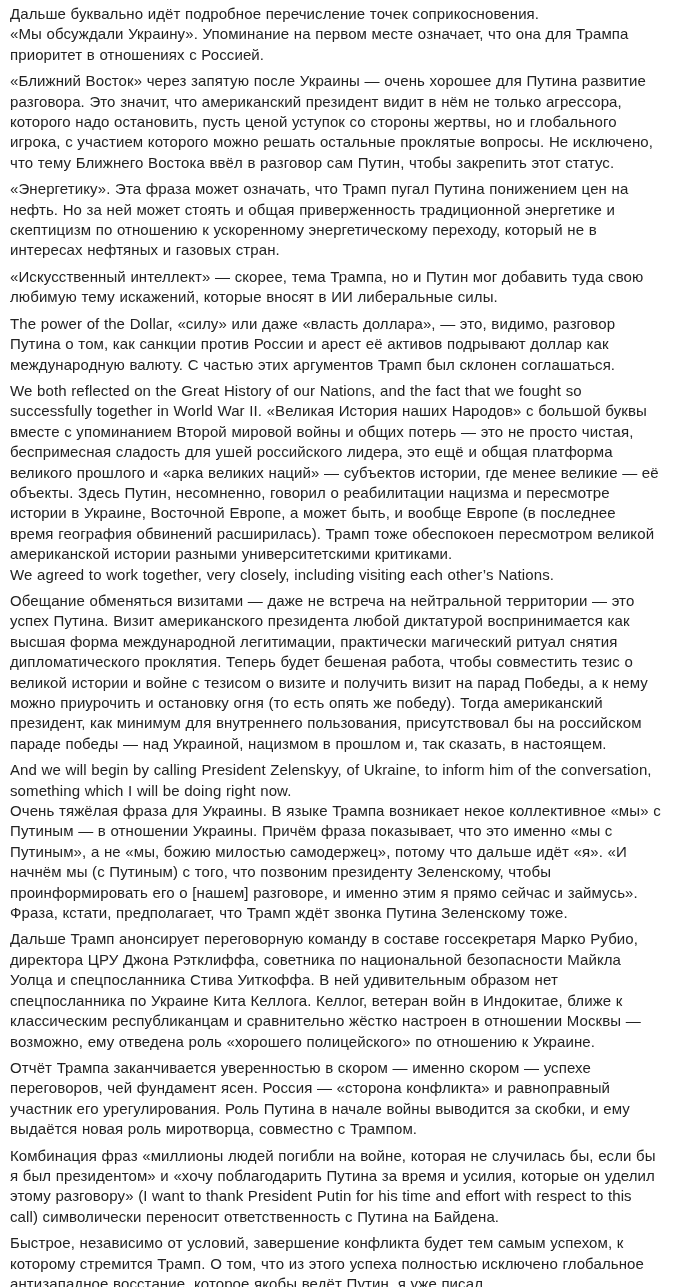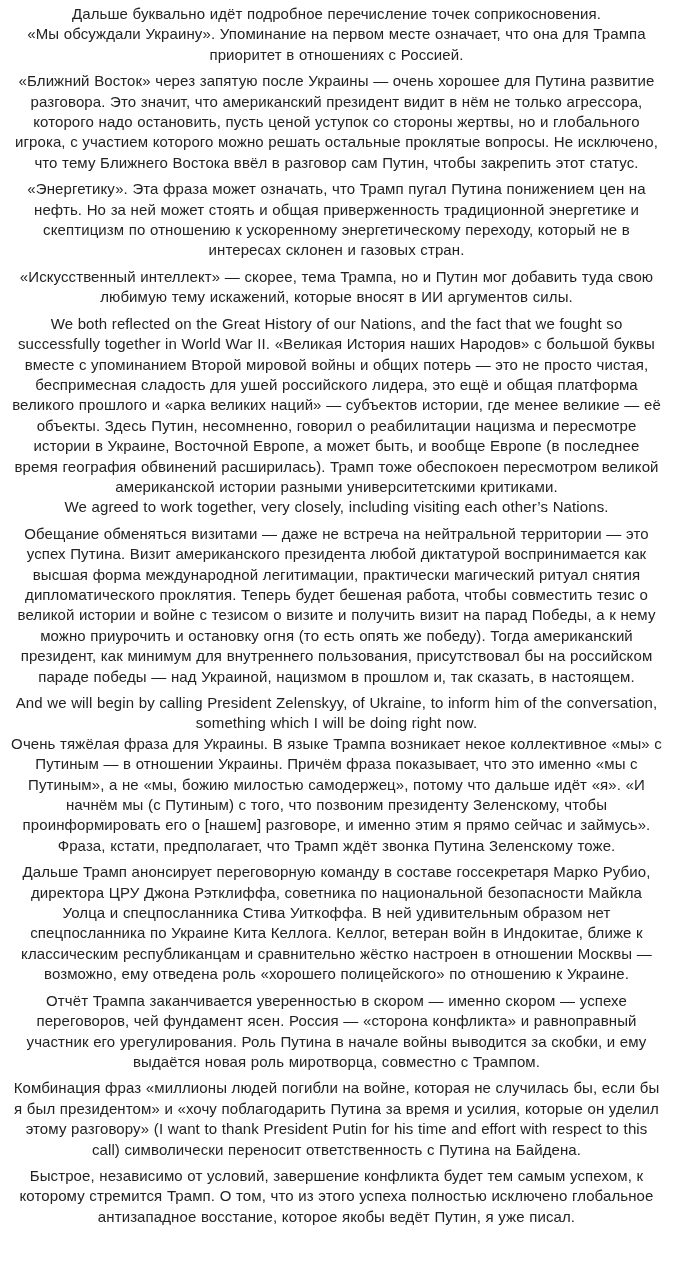--- a/index.html
+++ b/index.html
@@ -16,37 +16,38 @@
     line-height: 20.4px;
     color: #222222;
     -webkit-font-smoothing: antialiased;
   }
   .article {
     padding: 4px 16px 6px 10px;
   }
   .para {
     margin: 0 0 6px 0;
     padding: 0;
-    text-align: center;
+    text-align: left;
     letter-spacing: 0.1px;
     word-spacing: 0.3px;
   }
   .para:last-child {
     margin-bottom: 0;
   }
 </style>
 </head>
 <body style="background: rgb(255, 255, 255); color: rgb(34, 34, 34);">
 
 <main class="article">
 
 <p class="para">Дальше буквально идёт подробное перечисление точек соприкосновения.<br>«Мы обсуждали Украину». Упоминание на первом месте означает, что она для Трампа приоритет в отношениях с Россией.</p>
     <p class="para">«Ближний Восток» через запятую после Украины — очень хорошее для Путина развитие разговора. Это значит, что американский президент видит в нём не только агрессора, которого надо остановить, пусть ценой уступок со стороны жертвы, но и глобального игрока, с участием которого можно решать остальные проклятые вопросы. Не исключено, что тему Ближнего Востока ввёл в разговор сам Путин, чтобы закрепить этот статус.</p>
-    <p class="para">«Энергетику». Эта фраза может означать, что Трамп пугал Путина понижением цен на нефть. Но за ней может стоять и общая приверженность традиционной энергетике и скептицизм по отношению к ускоренному энергетическому переходу, который не в интересах склонен и газовых стран.</p>
-    <p class="para">«Искусственный интеллект» — скорее, тема Трампа, но и Путин мог добавить туда свою любимую тему искажений, которые вносят в ИИ аргументов силы.</p>
+    <p class="para">«Энергетику». Эта фраза может означать, что Трамп пугал Путина понижением цен на нефть. Но за ней может стоять и общая приверженность традиционной энергетике и скептицизм по отношению к ускоренному энергетическому переходу, который не в интересах нефтяных и газовых стран.</p>
+    <p class="para">«Искусственный интеллект» — скорее, тема Трампа, но и Путин мог добавить туда свою любимую тему искажений, которые вносят в ИИ либеральные силы.</p>
+    <p class="para">The power of the Dollar, «силу» или даже «власть доллара», — это, видимо, разговор Путина о том, как санкции против России и арест её активов подрывают доллар как международную валюту. С частью этих аргументов Трамп был склонен соглашаться.</p>
     <p class="para">We both reflected on the Great History of our Nations, and the fact that we fought so successfully together in World War II. «Великая История наших Народов» с большой буквы вместе с упоминанием Второй мировой войны и общих потерь — это не просто чистая, беспримесная сладость для ушей российского лидера, это ещё и общая платформа великого прошлого и «арка великих наций» — субъектов истории, где менее великие — её объекты. Здесь Путин, несомненно, говорил о реабилитации нацизма и пересмотре истории в Украине, Восточной Европе, а может быть, и вообще Европе (в последнее время география обвинений расширилась). Трамп тоже обеспокоен пересмотром великой американской истории разными университетскими критиками.<br>We agreed to work together, very closely, including visiting each other’s Nations.</p>
     <p class="para">Обещание обменяться визитами — даже не встреча на нейтральной территории — это успех Путина. Визит американского президента любой диктатурой воспринимается как высшая форма международной легитимации, практически магический ритуал снятия дипломатического проклятия. Теперь будет бешеная работа, чтобы совместить тезис о великой истории и войне с тезисом о визите и получить визит на парад Победы, а к нему можно приурочить и остановку огня (то есть опять же победу). Тогда американский президент, как минимум для внутреннего пользования, присутствовал бы на российском параде победы — над Украиной, нацизмом в прошлом и, так сказать, в настоящем.</p>
     <p class="para">And we will begin by calling President Zelenskyy, of Ukraine, to inform him of the conversation, something which I will be doing right now.<br>Очень тяжёлая фраза для Украины. В языке Трампа возникает некое коллективное «мы» с Путиным — в отношении Украины. Причём фраза показывает, что это именно «мы с Путиным», а не «мы, божию милостью самодержец», потому что дальше идёт «я». «И начнём мы (с Путиным) с того, что позвоним президенту Зеленскому, чтобы проинформировать его о [нашем] разговоре, и именно этим я прямо сейчас и займусь». Фраза, кстати, предполагает, что Трамп ждёт звонка Путина Зеленскому тоже.</p>
     <p class="para">Дальше Трамп анонсирует переговорную команду в составе госсекретаря Марко Рубио, директора ЦРУ Джона Рэтклиффа, советника по национальной безопасности Майкла Уолца и спецпосланника Стива Уиткоффа. В ней удивительным образом нет спецпосланника по Украине Кита Келлога. Келлог, ветеран войн в Индокитае, ближе к классическим республиканцам и сравнительно жёстко настроен в отношении Москвы — возможно, ему отведена роль «хорошего полицейского» по отношению к Украине.</p>
     <p class="para">Отчёт Трампа заканчивается уверенностью в скором — именно скором — успехе переговоров, чей фундамент ясен. Россия — «сторона конфликта» и равноправный участник его урегулирования. Роль Путина в начале войны выводится за скобки, и ему выдаётся новая роль миротворца, совместно с Трампом.</p>
     <p class="para">Комбинация фраз «миллионы людей погибли на войне, которая не случилась бы, если бы я был президентом» и «хочу поблагодарить Путина за время и усилия, которые он уделил этому разговору» (I want to thank President Putin for his time and effort with respect to this call) символически переносит ответственность с Путина на Байдена.</p>
     <p class="para">Быстрое, независимо от условий, завершение конфликта будет тем самым успехом, к которому стремится Трамп. О том, что из этого успеха полностью исключено глобальное антизападное восстание, которое якобы ведёт Путин, я уже писал.</p>
   </main>
 
 </body></html>

